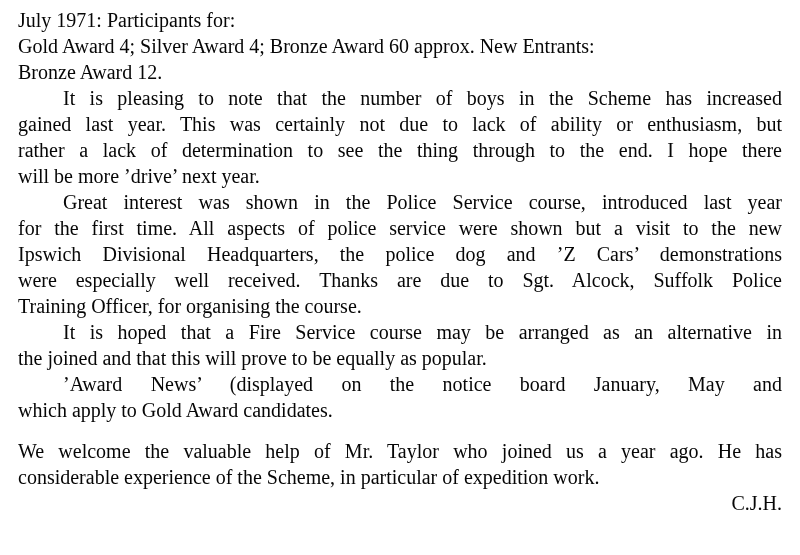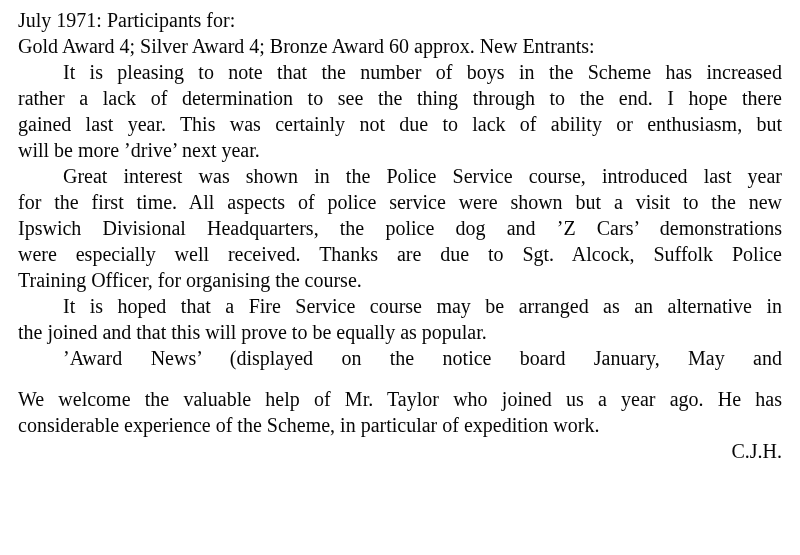--- a/index.html
+++ b/index.html
@@ -34,29 +34,31 @@
     text-align: right;
   }
 </style>
 </head>
 <body>
 
 <div class="page">
   <div>
       <div class="line">July 1971: Participants for:</div>
       <div class="line">Gold Award 4; Silver Award 4; Bronze Award 60 approx. New Entrants:</div>
+      <div class="line">Bronze Award 12.</div>
       <div class="line justify indent">It is pleasing to note that the number of boys in the Scheme has increased</div>
+      <div class="line justify">gained last year. This was certainly not due to lack of ability or enthusiasm, but</div>
       <div class="line justify">rather a lack of determination to see the thing through to the end. I hope there</div>
-      <div class="line justify">gained last year. This was certainly not due to lack of ability or enthusiasm, but</div>
       <div class="line">will be more ’drive’ next year.</div>
       <div class="line justify indent">Great interest was shown in the Police Service course, introduced last year</div>
       <div class="line justify">for the first time. All aspects of police service were shown but a visit to the new</div>
       <div class="line justify">Ipswich Divisional Headquarters, the police dog and ’Z Cars’ demonstrations</div>
       <div class="line justify">were especially well received. Thanks are due to Sgt. Alcock, Suffolk Police</div>
       <div class="line">Training Officer, for organising the course.</div>
       <div class="line justify indent">It is hoped that a Fire Service course may be arranged as an alternative in</div>
       <div class="line">the joined and that this will prove to be equally as popular.</div>
       <div class="line justify indent">’Award News’ (displayed on the notice board January, May and</div>
+      <div class="line">which apply to Gold Award candidates.</div>
       <div class="line justify" style="margin-top: 15px;">We welcome the valuable help of Mr. Taylor who joined us a year ago. He has</div>
       <div class="line">considerable experience of the Scheme, in particular of expedition work.</div>
       <div class="line right">C.J.H.</div>
     </div>
 </div>
 
 </body></html>

